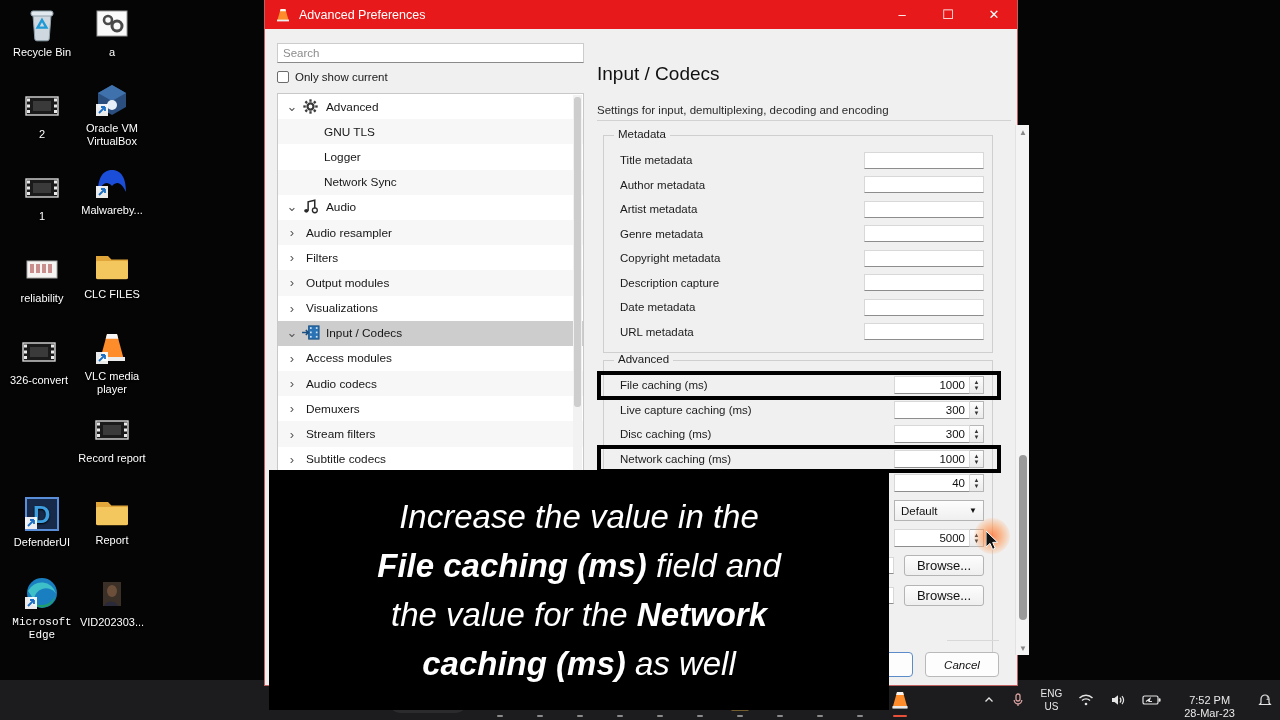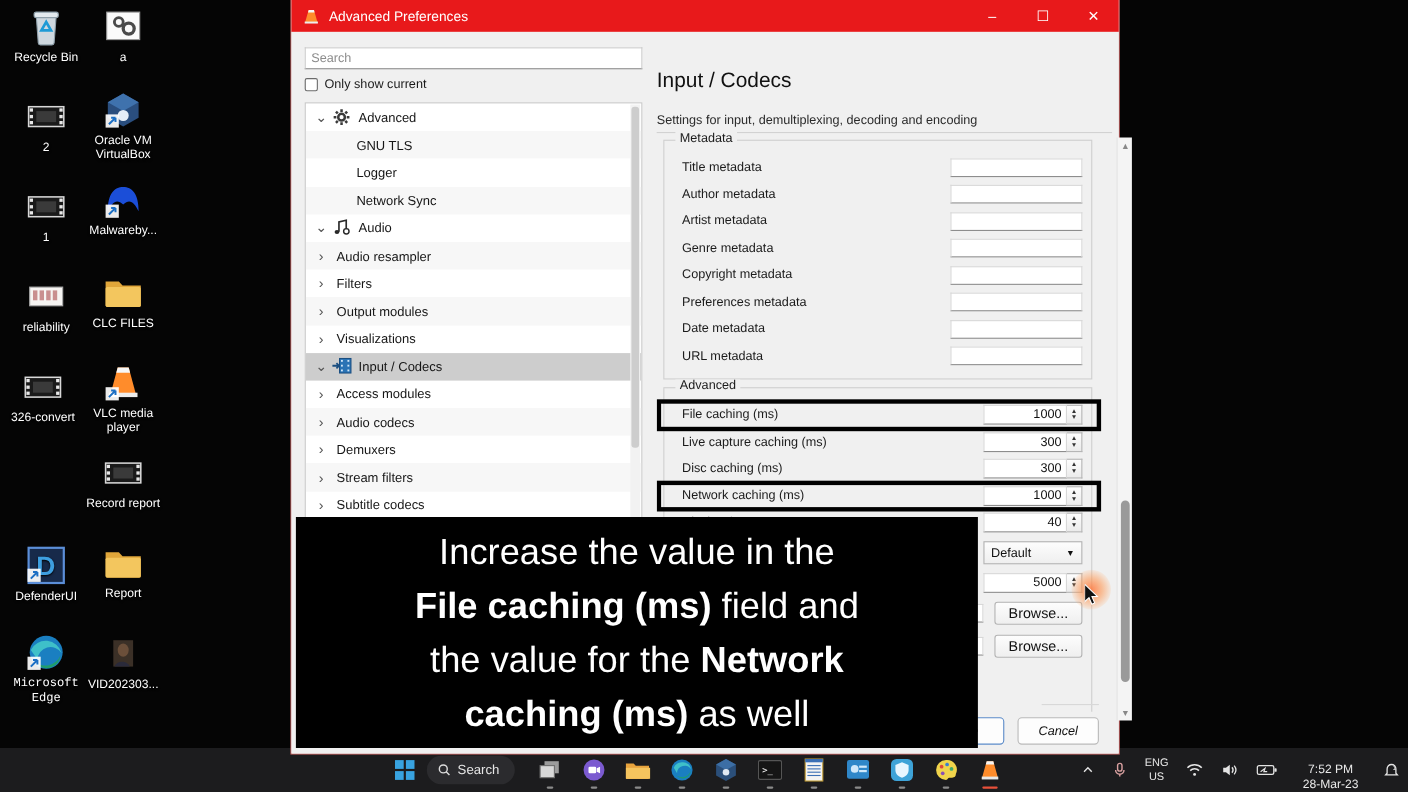--- a/index.html
+++ b/index.html
@@ -82,21 +82,21 @@
   .trow .tico { width: 20px; height: 18px; flex: 0 0 20px; position: relative; margin-right: 4px; }
   #tree-scroll { position: absolute; right: 1px; top: 1px; width: 9px; bottom: 1px; background: #f2f2f2; }
   #tree-thumb { position: absolute; top: 2px; left: 1px; width: 7px; height: 310px; background: #cdcdcd; border-radius: 3px; }
 
   
   #rightpane { position: absolute; left: 332px; top: 0; right: 0; bottom: 0; }
   #pagetitle { position: absolute; left: 0; top: 34px; font-size: 19px; color: #111; }
   #pagedesc { position: absolute; left: 0; top: 75px; font-size: 11.5px; color: #2a2a2a; }
   #hr1 { position: absolute; left: 0; top: 91px; width: 414px; height: 1px; background: #d2d2d2; }
 
-  #scrollarea { position: absolute; left: 0; top: 88px; width: 414px; height: 530px; overflow: hidden; }
+  #scrollarea { position: absolute; left: 0; top: 96px; width: 414px; height: 530px; overflow: hidden; }
   .group { position: absolute; left: 6px; width: 390px; border: 1px solid #cfcfcf; background: #f0f0f0; }
   .group > .gtitle { position: absolute; left: 10px; top: -8px; background: #f0f0f0; padding: 0 4px; font-size: 11.5px; color: #1b1b1b; }
   .frow { height: 24.5px; display: flex; align-items: center; padding: 0 8px 0 16px; }
   .frow .flabel { font-size: 11.5px; color: #1b1b1b; flex: 1; }
   .tinput { width: 120px; height: 17px; background: #fff; border: 1px solid #d8d8d8; border-bottom: 1px solid #8d8d8d; }
   .spin { display: flex; align-items: stretch; }
   .spin .sv {
     width: 76px; height: 18px; background: #fff; border: 1px solid #d8d8d8; border-bottom: 1px solid #8d8d8d;
     font-size: 11.5px; color: #111; text-align: right; padding-right: 4px; line-height: 16px;
   }
@@ -123,24 +123,24 @@
   #btnrow { position: absolute; right: 18px; bottom: 8px; display: flex; gap: 12px; }
   .dbtn {
     min-width: 74px; height: 25px; border-radius: 4px; background: #fdfdfd; border: 1px solid #b9b9b9;
     display: flex; align-items: center; justify-content: center; font-size: 11.5px; color: #111; font-style: italic;
   }
   .dbtn.primary { border-color: #5b8bc9; }
   #sepline { position: absolute; left: 350px; right: 18px; bottom: 44px; height: 1px; background: #d8d8d8; }
 
   
   #caption {
-    position: absolute; left: 269px; top: 470px; width: 620px; height: 210px;
+    position: absolute; left: 269px; top: 470px; width: 620px; height: 240px;
     background: #000; color: #fff;
     display: flex; align-items: center; justify-content: center; text-align: center;
-    font-size: 33px; line-height: 49px; padding: 0 6px;
+    font-size: 33px; line-height: 49px; padding: 0 6px; font-style: italic;
   }
   #caption b { font-weight: bold; }
 
   
   #cursorglow {
     position: absolute; left: 974px; top: 518px; width: 36px; height: 36px; border-radius: 50%;
     background: radial-gradient(circle, rgba(255,120,60,.85) 0%, rgba(255,150,80,.55) 40%, rgba(255,180,120,.15) 70%, rgba(255,200,150,0) 100%);
   }
   #cursor { position: absolute; left: 986px; top: 531px; width: 14px; height: 20px; }
 </style>
@@ -640,21 +640,21 @@
                 </div>
                 <div class="frow">
                   <span class="flabel">Genre metadata</span>
                   <div class="tinput"></div>
                 </div>
                 <div class="frow">
                   <span class="flabel">Copyright metadata</span>
                   <div class="tinput"></div>
                 </div>
                 <div class="frow">
-                  <span class="flabel">Preferences metadata</span>
+                  <span class="flabel">Description capture</span>
                   <div class="tinput"></div>
                 </div>
                 <div class="frow">
                   <span class="flabel">Date metadata</span>
                   <div class="tinput"></div>
                 </div>
                 <div class="frow">
                   <span class="flabel">URL metadata</span>
                   <div class="tinput"></div>
                 </div>

